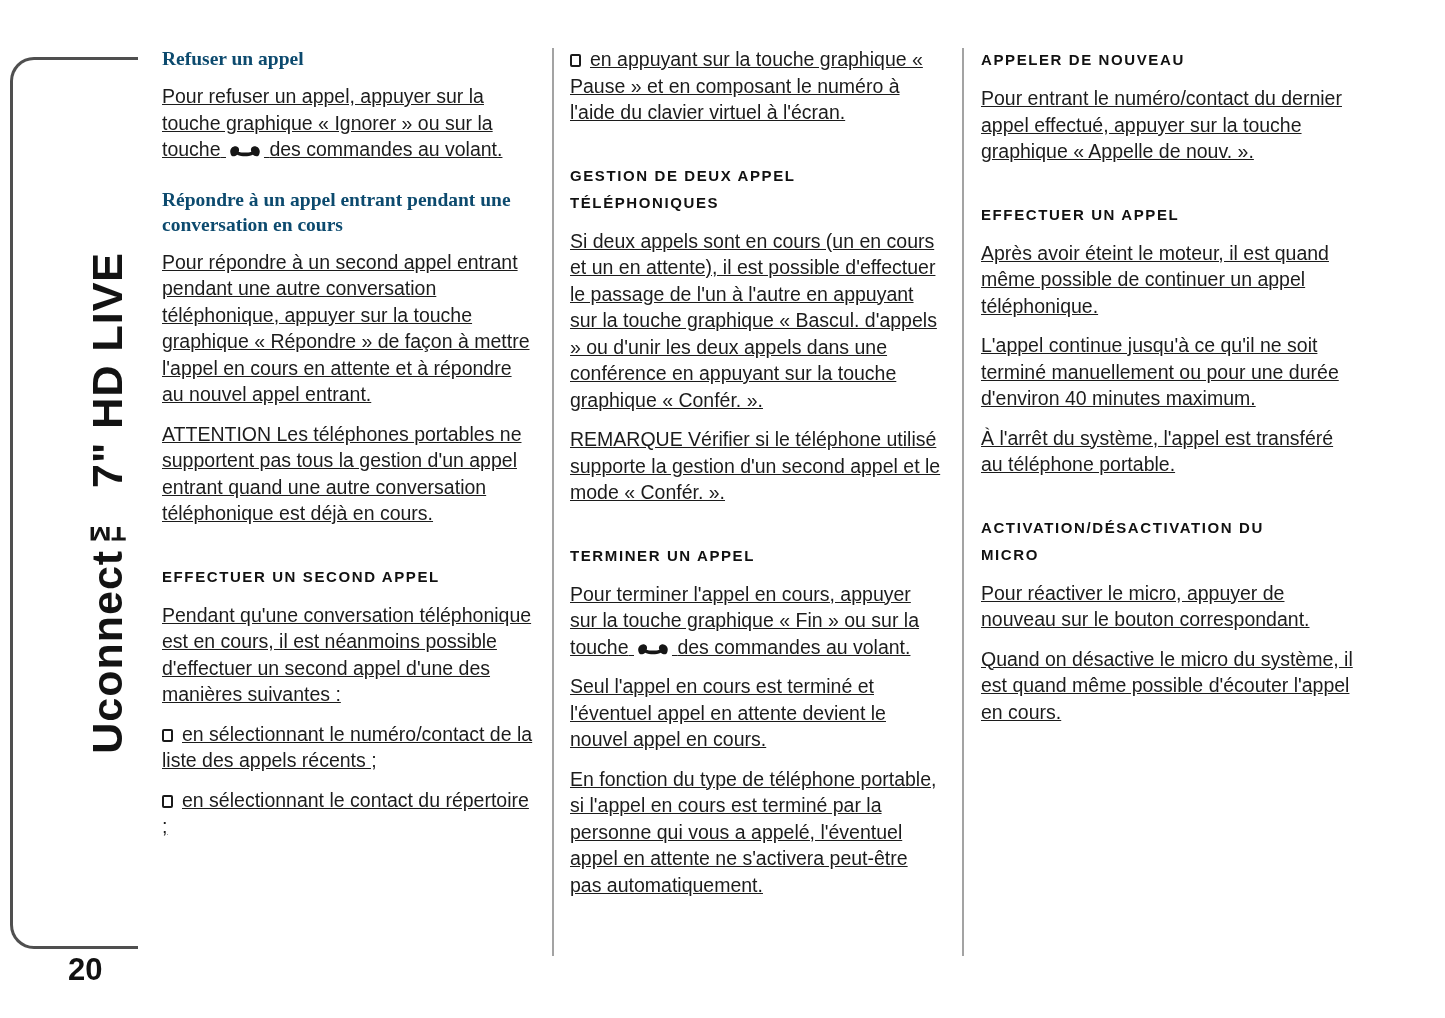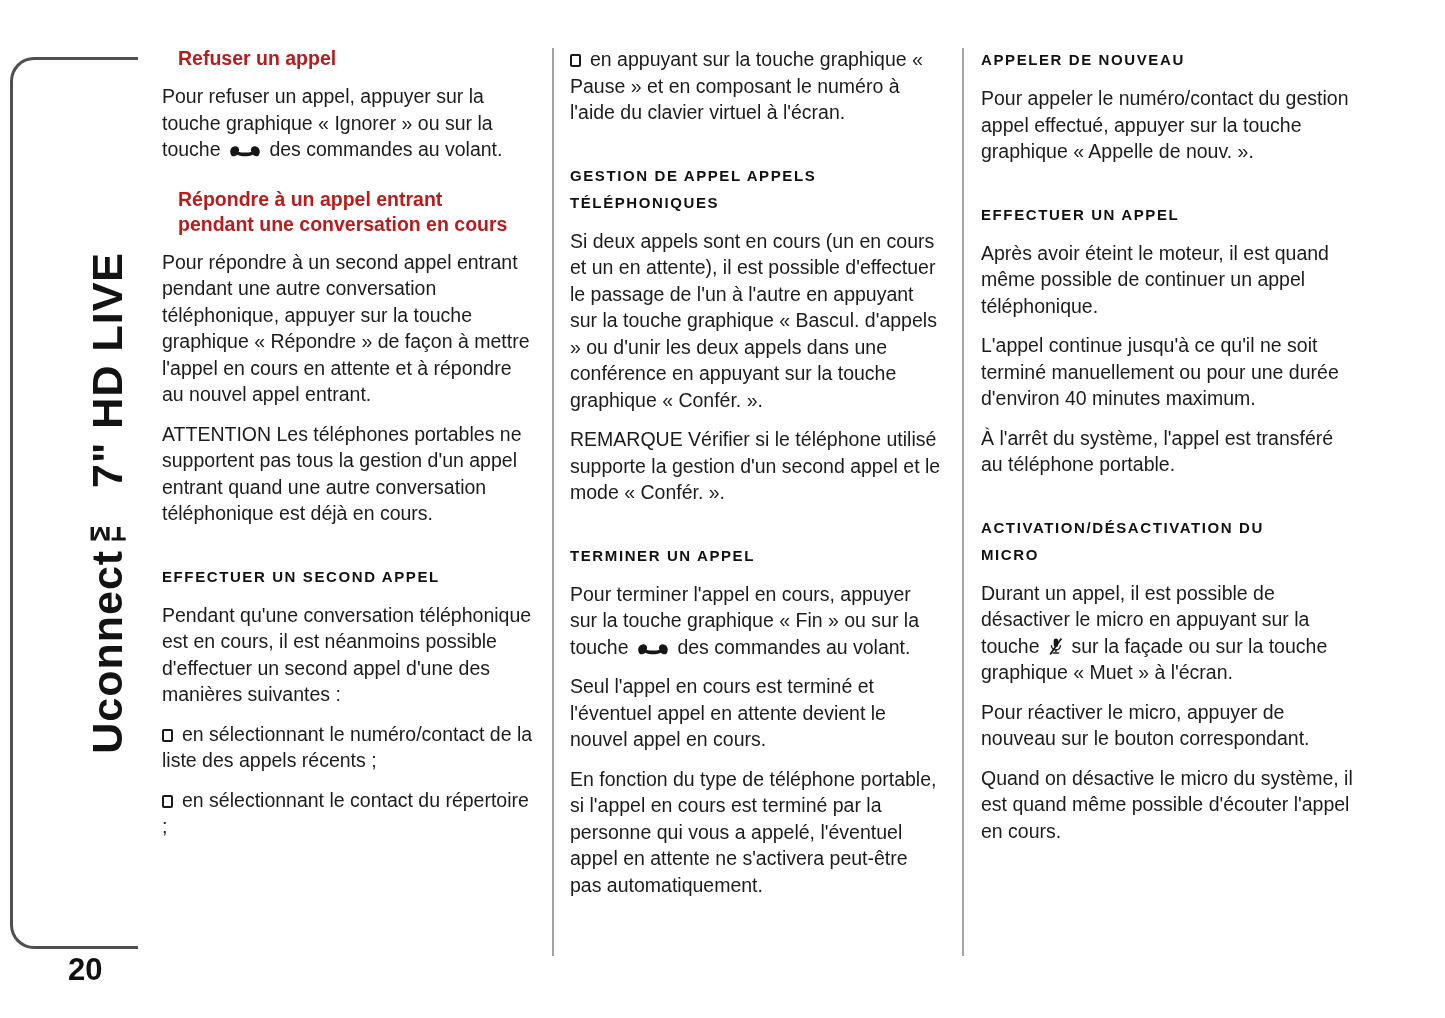--- a/index.html
+++ b/index.html
@@ -32,24 +32,24 @@
 
   .divider { position:absolute; top:48px; width:2px; height:908px; background:#a3a3a3; }
   .d1 { left:552px; }
   .d2 { left:962px; }
 
   .col { position:absolute; top:46px; font-size:19.5px; line-height:26.5px; color:#1c1c1c; }
   .col1 { left:162px; width:376px; }
   .col2 { left:570px; width:372px; }
   .col3 { left:981px; width:372px; }
 
-  p.body { margin:12px 0 13px; }
+  p.body { margin:12px 0 13px;text-decoration:underline; }
   h3.sub {
     font-size:19.5px; line-height:25px; font-weight:bold;
-    margin:24px 16px 9px; color:#b91c1c;
+    margin:24px 0 9px; color:#0c4a6e;font-family:Liberation Serif, serif;
   }
   h2.sec {
     font-size:15px; line-height:27px; font-weight:bold;
     letter-spacing:1.6px; margin:36px 0 11px; color:#111111;
   }
   h2.narrow { max-width:300px; }
   .col > :first-child { margin-top:0; }
 
   .bullet-box {
     display:inline-block; width:11px; height:13px;
@@ -96,54 +96,43 @@
     <p class="body">
       <span class="bullet-box"></span><span>en sélectionnant le contact du répertoire ;</span>
     </p>
   </div>
 
   <div class="col col2">
     <p class="body">
       <span class="bullet-box"></span><span>en appuyant sur la touche graphique « Pause » et en composant le numéro à l'aide du clavier virtuel à l'écran.</span>
     </p>
 
-    <h2 class="sec narrow">GESTION DE APPEL APPELS TÉLÉPHONIQUES</h2>
+    <h2 class="sec narrow">GESTION DE DEUX APPEL TÉLÉPHONIQUES</h2>
     <p class="body">Si deux appels sont en cours (un en cours et un en attente), il est possible d'effectuer le passage de l'un à l'autre en appuyant sur la touche graphique « Bascul. d'appels » ou d'unir les deux appels dans une conférence en appuyant sur la touche graphique « Confér. ».</p>
     <p class="body">REMARQUE Vérifier si le téléphone utilisé supporte la gestion d'un second appel et le mode « Confér. ».</p>
 
     <h2 class="sec">TERMINER UN APPEL</h2>
     <p class="body">
       <span>Pour terminer l'appel en cours, appuyer sur la touche graphique « Fin » ou sur la touche</span>
       <svg class="phone-icon" viewBox="0 0 36 16" aria-hidden="true">
         <path d="M3 12.5 C0.5 7 4.5 2.8 9 3.6 C11.6 4.1 12.2 6.8 11.3 9.2 C15 10.6 21 10.6 24.7 9.2 C23.8 6.8 24.4 4.1 27 3.6 C31.5 2.8 35.5 7 33 12.5 C31.8 15 28.6 14.3 26.4 12.4 C20.9 14.8 15.1 14.8 9.6 12.4 C7.4 14.3 4.2 15 3 12.5 Z"></path>
       </svg>
       <span>des commandes au volant.</span>
     </p>
     <p class="body">Seul l'appel en cours est terminé et l'éventuel appel en attente devient le nouvel appel en cours.</p>
     <p class="body">En fonction du type de téléphone portable, si l'appel en cours est terminé par la personne qui vous a appelé, l'éventuel appel en attente ne s'activera peut-être pas automatiquement.</p>
   </div>
 
   <div class="col col3">
     <h2 class="sec">APPELER DE NOUVEAU</h2>
-    <p class="body">Pour appeler le numéro/contact du gestion appel effectué, appuyer sur la touche graphique « Appelle de nouv. ».</p>
+    <p class="body">Pour entrant le numéro/contact du dernier appel effectué, appuyer sur la touche graphique « Appelle de nouv. ».</p>
 
     <h2 class="sec">EFFECTUER UN APPEL</h2>
     <p class="body">Après avoir éteint le moteur, il est quand même possible de continuer un appel téléphonique.</p>
     <p class="body">L'appel continue jusqu'à ce qu'il ne soit terminé manuellement ou pour une durée d'environ 40 minutes maximum.</p>
     <p class="body">À l'arrêt du système, l'appel est transféré au téléphone portable.</p>
 
     <h2 class="sec narrow">ACTIVATION/​DÉSACTIVATION DU MICRO</h2>
-    <p class="body">
-      <span>Durant un appel, il est possible de désactiver le micro en appuyant sur la touche</span>
-      <svg class="mic-icon" viewBox="0 0 18 22" aria-hidden="true">
-        <rect x="6.8" y="1.5" width="5.4" height="10" rx="2.7" fill="#161616"></rect>
-        <path d="M4 9.5 a5.5 5.5 0 0 0 11 0" fill="none" stroke="#161616" stroke-width="1.7"></path>
-        <line x1="9.5" y1="15" x2="9.5" y2="18" stroke="#161616" stroke-width="1.7"></line>
-        <line x1="5.5" y1="18.8" x2="13.5" y2="18.8" stroke="#161616" stroke-width="1.7"></line>
-        <line x1="2.5" y1="20.5" x2="16" y2="1.5" stroke="#161616" stroke-width="2.1"></line>
-      </svg>
-      <span>sur la façade ou sur la touche graphique « Muet » à l'écran.</span>
-    </p>
     <p class="body">Pour réactiver le micro, appuyer de nouveau sur le bouton correspondant.</p>
     <p class="body">Quand on désactive le micro du système, il est quand même possible d'écouter l'appel en cours.</p>
   </div>
 
 </div>
 
 </body></html>

